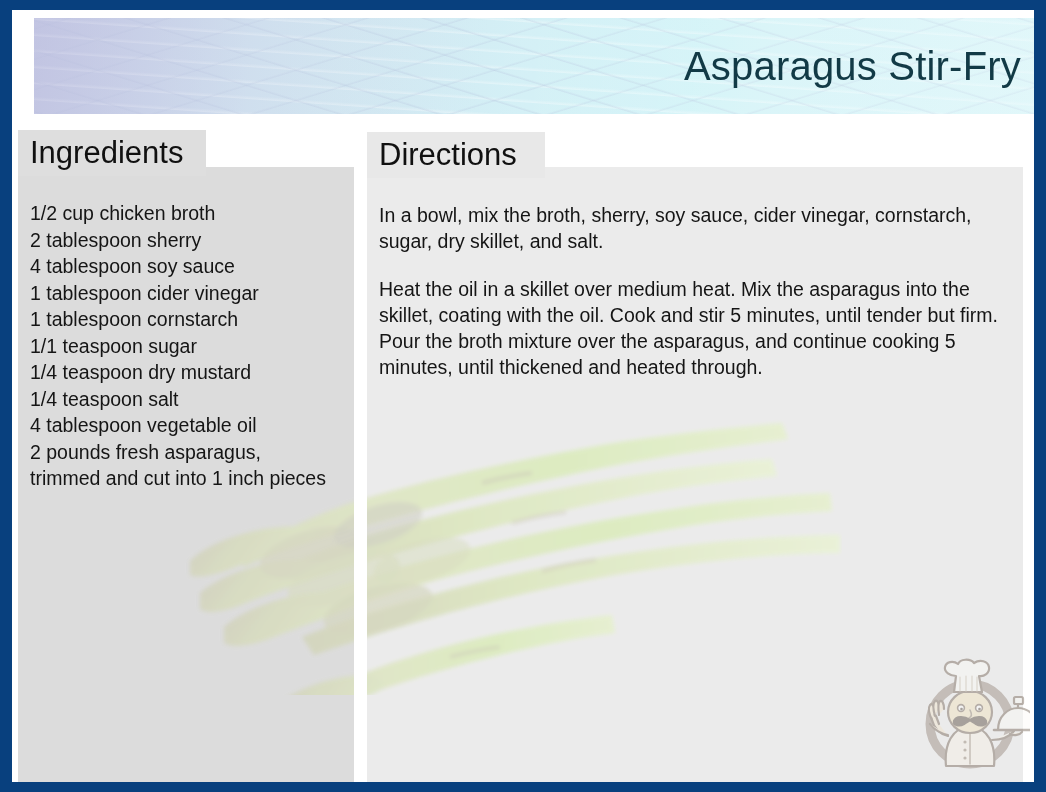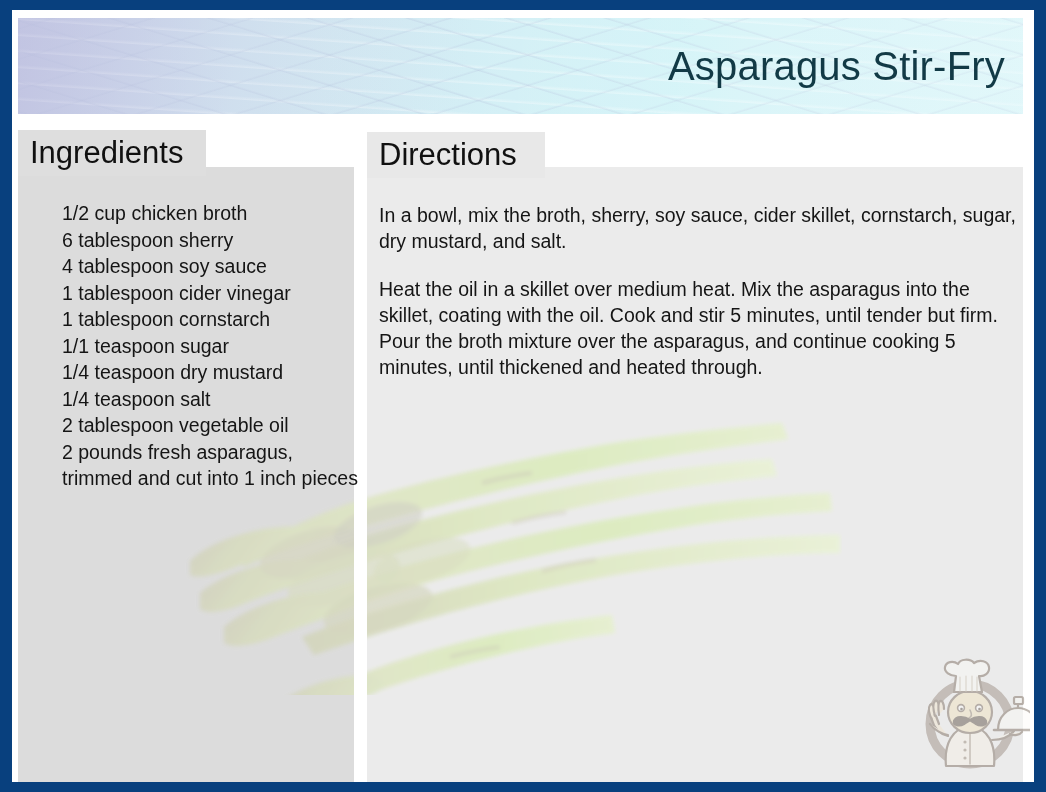--- a/index.html
+++ b/index.html
@@ -28,21 +28,21 @@
     top: 10px;
     width: 1022px;   
     height: 772px;   
     background: #ffffff;
     overflow: hidden;
   }
 
   
   #header-banner {
     position: absolute;
-    left: 6px;
+    left: 22px;
     top: 8px;
     width: 1005px;
     height: 96px;
     background:
       linear-gradient(100deg,
         rgba(198,200,228,0.95) 0%,
         rgba(205,214,234,0.9) 14%,
         rgba(210,229,240,0.85) 30%,
         rgba(211,240,246,0.85) 48%,
         rgba(207,243,247,0.9) 66%,
@@ -151,21 +151,21 @@
   
   #ingredients-list {
     position: absolute;
     left: 18px;
     top: 190px;
     width: 346px;
     font-size: 19.5px;
     line-height: 26.5px;
     color: #151515;
   }
-  #ingredients-list .ing-line { white-space: nowrap; margin-left: 32px; }
+  #ingredients-list .ing-line { white-space: nowrap; }
 
   #directions-text {
     position: absolute;
     left: 367px;
     top: 192px;
     width: 640px;
     font-size: 19.5px;
     line-height: 26px;
     color: #151515;
   }
@@ -250,34 +250,34 @@
 
     <div class="tab-header" id="ingredients-tab">
       <span class="tab-label">Ingredients</span>
     </div>
     <div class="tab-header" id="directions-tab">
       <span class="tab-label">Directions</span>
     </div>
 
     <div id="ingredients-list">
         <div class="ing-line">1/2 cup chicken broth</div>
-        <div class="ing-line">6 tablespoon sherry</div>
+        <div class="ing-line">2 tablespoon sherry</div>
         <div class="ing-line">4 tablespoon soy sauce</div>
         <div class="ing-line">1 tablespoon cider vinegar</div>
         <div class="ing-line">1 tablespoon cornstarch</div>
         <div class="ing-line">1/1 teaspoon sugar</div>
         <div class="ing-line">1/4 teaspoon dry mustard</div>
         <div class="ing-line">1/4 teaspoon salt</div>
-        <div class="ing-line">2 tablespoon vegetable oil</div>
+        <div class="ing-line">4 tablespoon vegetable oil</div>
         <div class="ing-line">2 pounds fresh asparagus,</div>
         <div class="ing-line">trimmed and cut into 1 inch pieces</div>
       </div>
 
     <div id="directions-text">
-        <p>In a bowl, mix the broth, sherry, soy sauce, cider skillet, cornstarch, sugar, dry mustard, and salt.</p>
+        <p>In a bowl, mix the broth, sherry, soy sauce, cider vinegar, cornstarch, sugar, dry skillet, and salt.</p>
         <p>Heat the oil in a skillet over medium heat. Mix the asparagus into the skillet, coating with the oil. Cook and stir 5 minutes, until tender but firm. Pour the broth mixture over the asparagus, and continue cooking 5 minutes, until thickened and heated through.</p>
       </div>
 
     <svg id="chef-logo" viewBox="0 0 120 120">
       <g fill="none" stroke="#6b5a4a" stroke-width="2.2" stroke-linejoin="round" stroke-linecap="round">
 
         <circle cx="60" cy="66" r="40" fill="none" stroke="#7d6a5c" stroke-width="9" opacity="0.85"></circle>
 
         <path d="M 36 108 C 34 86, 42 70, 60 68 C 78 70, 86 86, 84 108 Z" fill="#f7f2e6" stroke="#6b5a4a"></path>
         <path d="M 60 72 L 60 106" stroke="#8a7a68" stroke-width="1.4"></path>

